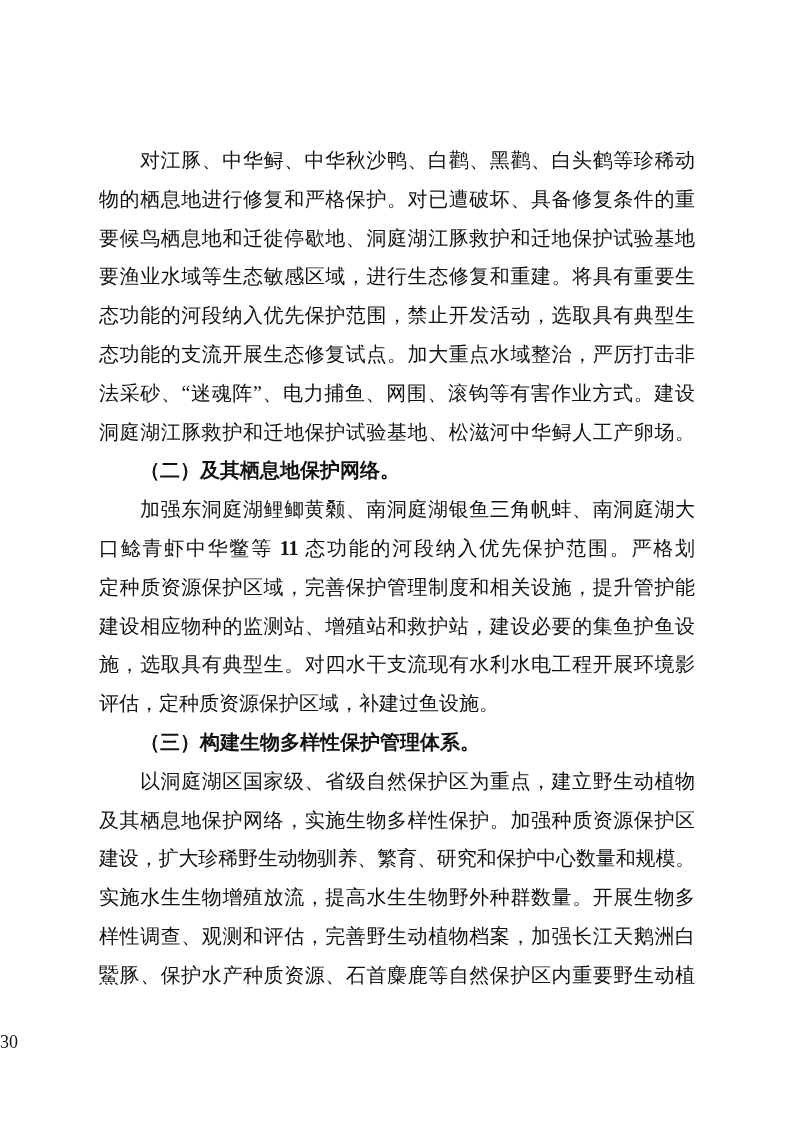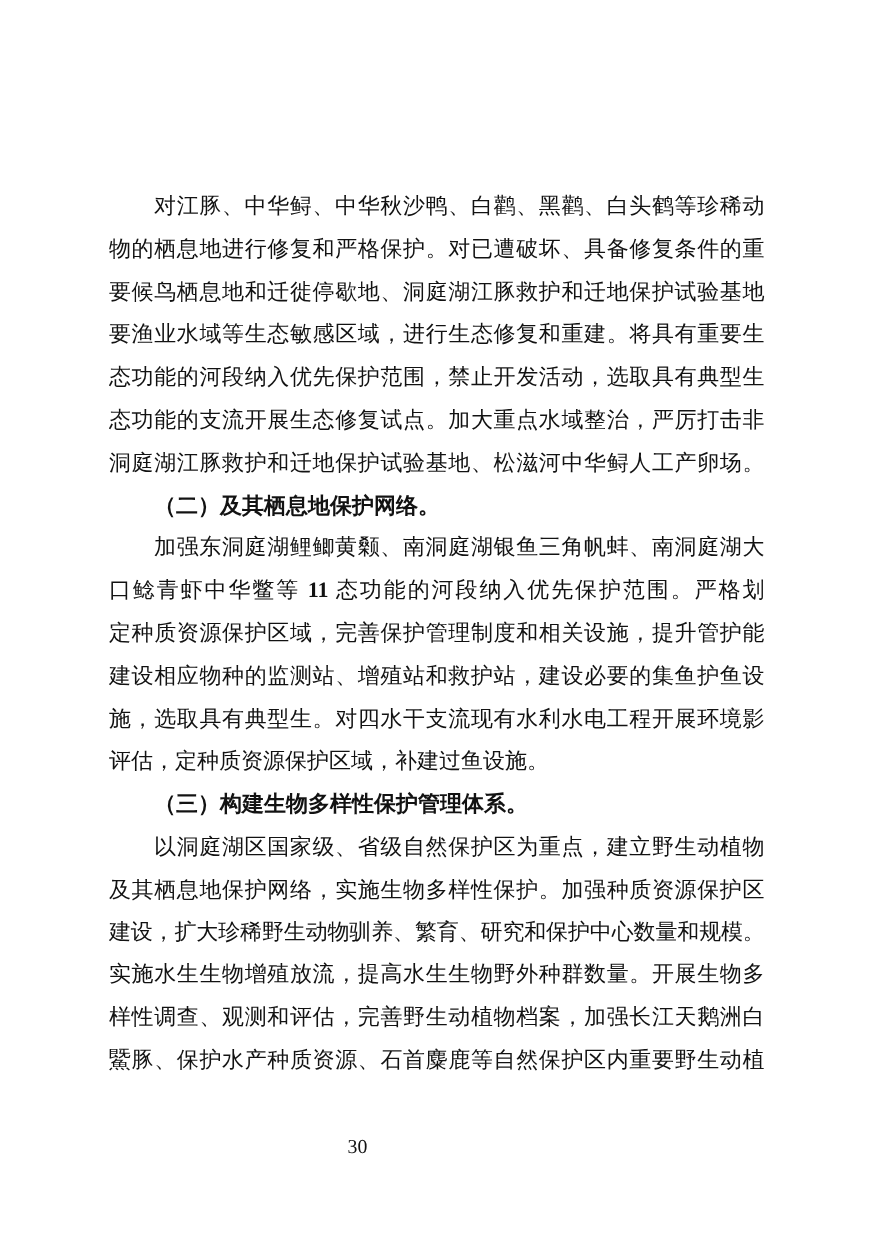--- a/index.html
+++ b/index.html
@@ -14,21 +14,20 @@
     background: #ffffff;
     color: #121212;
     font-family: "Liberation Serif", "DejaVu Serif", serif;
     overflow: hidden;
   }
   .text-block {
     position: absolute;
     left: 99px;
     top: 141px;
     width: 596px;
-    margin-top: 28px;
   }
   .l {
     font-size: 20px;
     height: 38.8px;
     line-height: 38.8px;
     text-align: justify;
     text-align-last: justify;
     text-justify: inter-character;
     white-space: normal;
     overflow: hidden;
@@ -36,37 +35,37 @@
   .l.ind { text-indent: 41px; }
   .l.end { text-align-last: left; }
   .l.hd  { font-weight: 700; text-align-last: left; }
   .l.tight { letter-spacing: -0.35px; }
   .num-b { font-weight: 700; }
   .page-num {
     position: absolute;
     top: 1031px;
     left: 0;
     width: 650px;
-    text-align: center;
     font-size: 18px;
     line-height: 22px;
     color: #121212;
   }
 </style>
 </head>
 <body>
 
 <div class="page">
   <div class="text-block">
     <div class="l ind">对江豚、中华鲟、中华秋沙鸭、白鹳、黑鹳、白头鹤等珍稀动</div>
     <div class="l">物的栖息地进行修复和严格保护。对已遭破坏、具备修复条件的重</div>
     <div class="l">要候鸟栖息地和迁徙停歇地、洞庭湖江豚救护和迁地保护试验基地</div>
     <div class="l">要渔业水域等生态敏感区域，进行生态修复和重建。将具有重要生</div>
     <div class="l">态功能的河段纳入优先保护范围，禁止开发活动，选取具有典型生</div>
     <div class="l">态功能的支流开展生态修复试点。加大重点水域整治，严厉打击非</div>
+    <div class="l">法采砂、“迷魂阵”、电力捕鱼、网围、滚钩等有害作业方式。建设</div>
     <div class="l">洞庭湖江豚救护和迁地保护试验基地、松滋河中华鲟人工产卵场。</div>
     <div class="l hd ind">（二）及其栖息地保护网络。</div>
     <div class="l ind">加强东洞庭湖鲤鲫黄颡、南洞庭湖银鱼三角帆蚌、南洞庭湖大</div>
     <div class="l"><span>口鲶青虾中华鳖等 </span><span class="num-b">11</span><span> 态功能的河段纳入优先保护范围。严格划</span></div>
     <div class="l">定种质资源保护区域，完善保护管理制度和相关设施，提升管护能力</div>
     <div class="l">建设相应物种的监测站、增殖站和救护站，建设必要的集鱼护鱼设</div>
     <div class="l">施，选取具有典型生。对四水干支流现有水利水电工程开展环境影响</div>
     <div class="l end">评估，定种质资源保护区域，补建过鱼设施。</div>
     <div class="l hd ind">（三）构建生物多样性保护管理体系。</div>
     <div class="l ind">以洞庭湖区国家级、省级自然保护区为重点，建立野生动植物</div>

